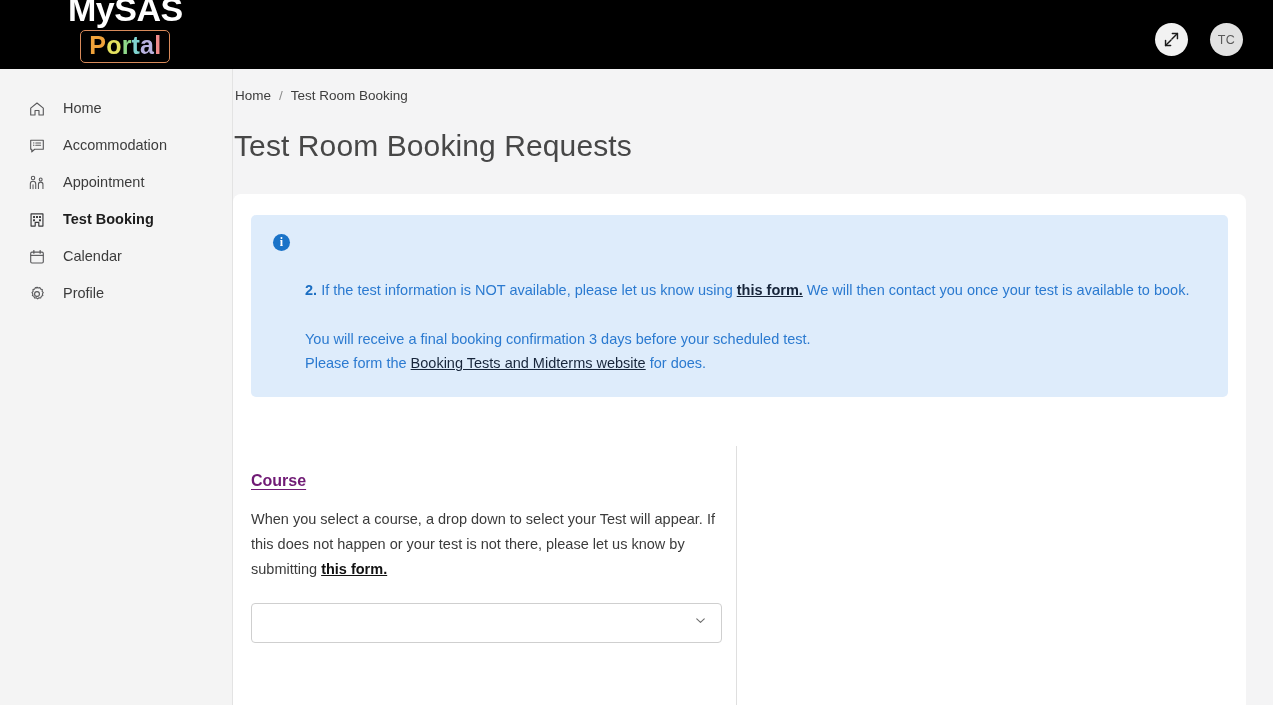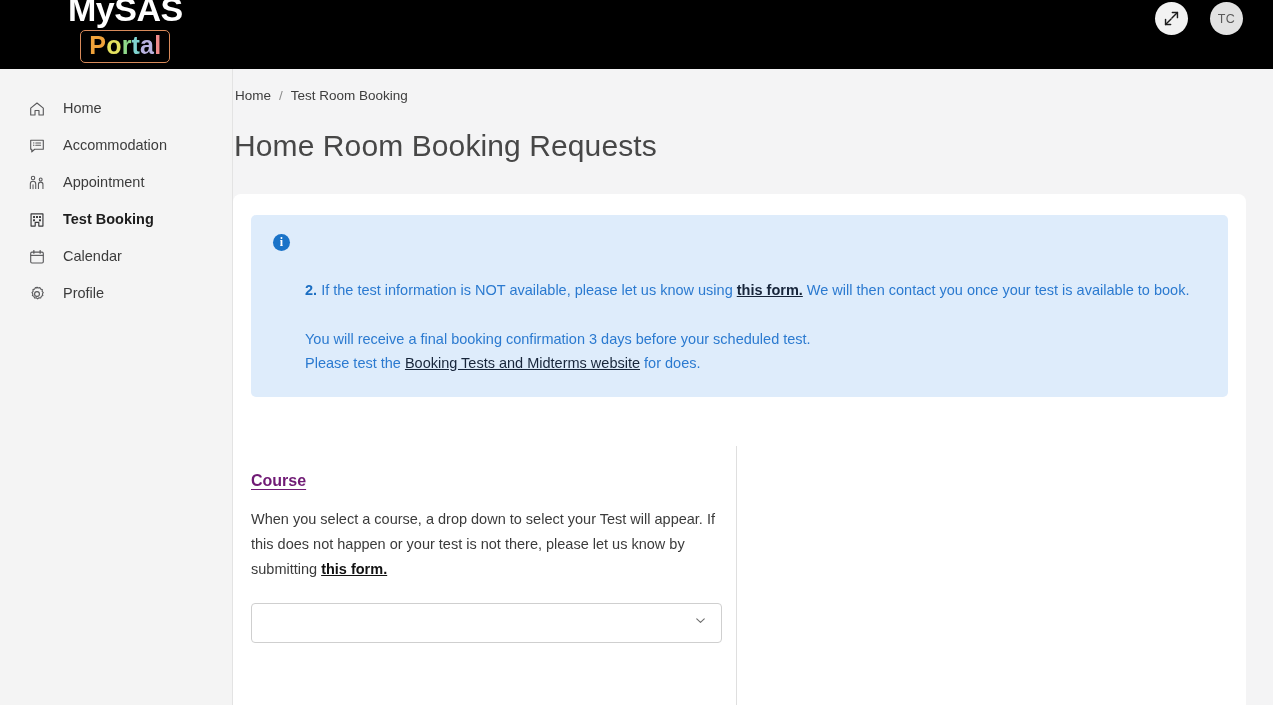--- a/index.html
+++ b/index.html
@@ -58,21 +58,21 @@
   .lp1 { color: #f0a23a; }
   .lp2 { color: #e5e25f; }
   .lp3 { color: #8fd98a; }
   .lp4 { color: #7fd3d0; }
   .lp5 { color: #b9b2df; }
   .lp6 { color: #f08a8a; }
 
   .topbar-actions {
     position: absolute;
     right: 30px;
-    top: 2px;
+    top: 23px;
     display: flex;
     align-items: center;
     gap: 22px;
   }
   .circle-btn {
     width: 33px; height: 33px;
     border-radius: 50%;
     background: #f2f2f2;
     display: flex;
     align-items: center;
@@ -389,21 +389,21 @@
 
 <main class="main">
 
   <div style="padding-left:1px;">
     <div class="breadcrumb">
       <span class="crumb-link">Home</span>
       <span class="crumb-sep">/</span>
       <span class="crumb-current">Test Room Booking</span>
     </div>
 
-    <h1 class="page-title">Home Room Booking Requests</h1>
+    <h1 class="page-title">Test Room Booking Requests</h1>
   </div>
 
   <section class="card">
 
     <div class="banner">
       <div class="banner-row1">
         <span class="info-icon">i</span>
       </div>
 
       <div class="banner-list">
@@ -411,21 +411,21 @@
           <span class="banner-num">2.</span>
           <span>If the test information is NOT available, please let us know using</span>
           <span class="banner-strong-link">this form.</span>
           <span>We will then contact you once your test is available to book.</span>
         </div>
       </div>
 
       <div class="banner-tail">
         <div class="banner-line">You will receive a final booking confirmation 3 days before your scheduled test.</div>
         <div class="banner-line">
-          <span>Please test the</span>
+          <span>Please form the</span>
           <span class="banner-plain-link">Booking Tests and Midterms website</span>
           <span>for does.</span>
         </div>
       </div>
     </div>
 
     <div class="columns">
       <div class="col-left">
         <div class="section-heading">Course</div>
         <div class="section-desc">

